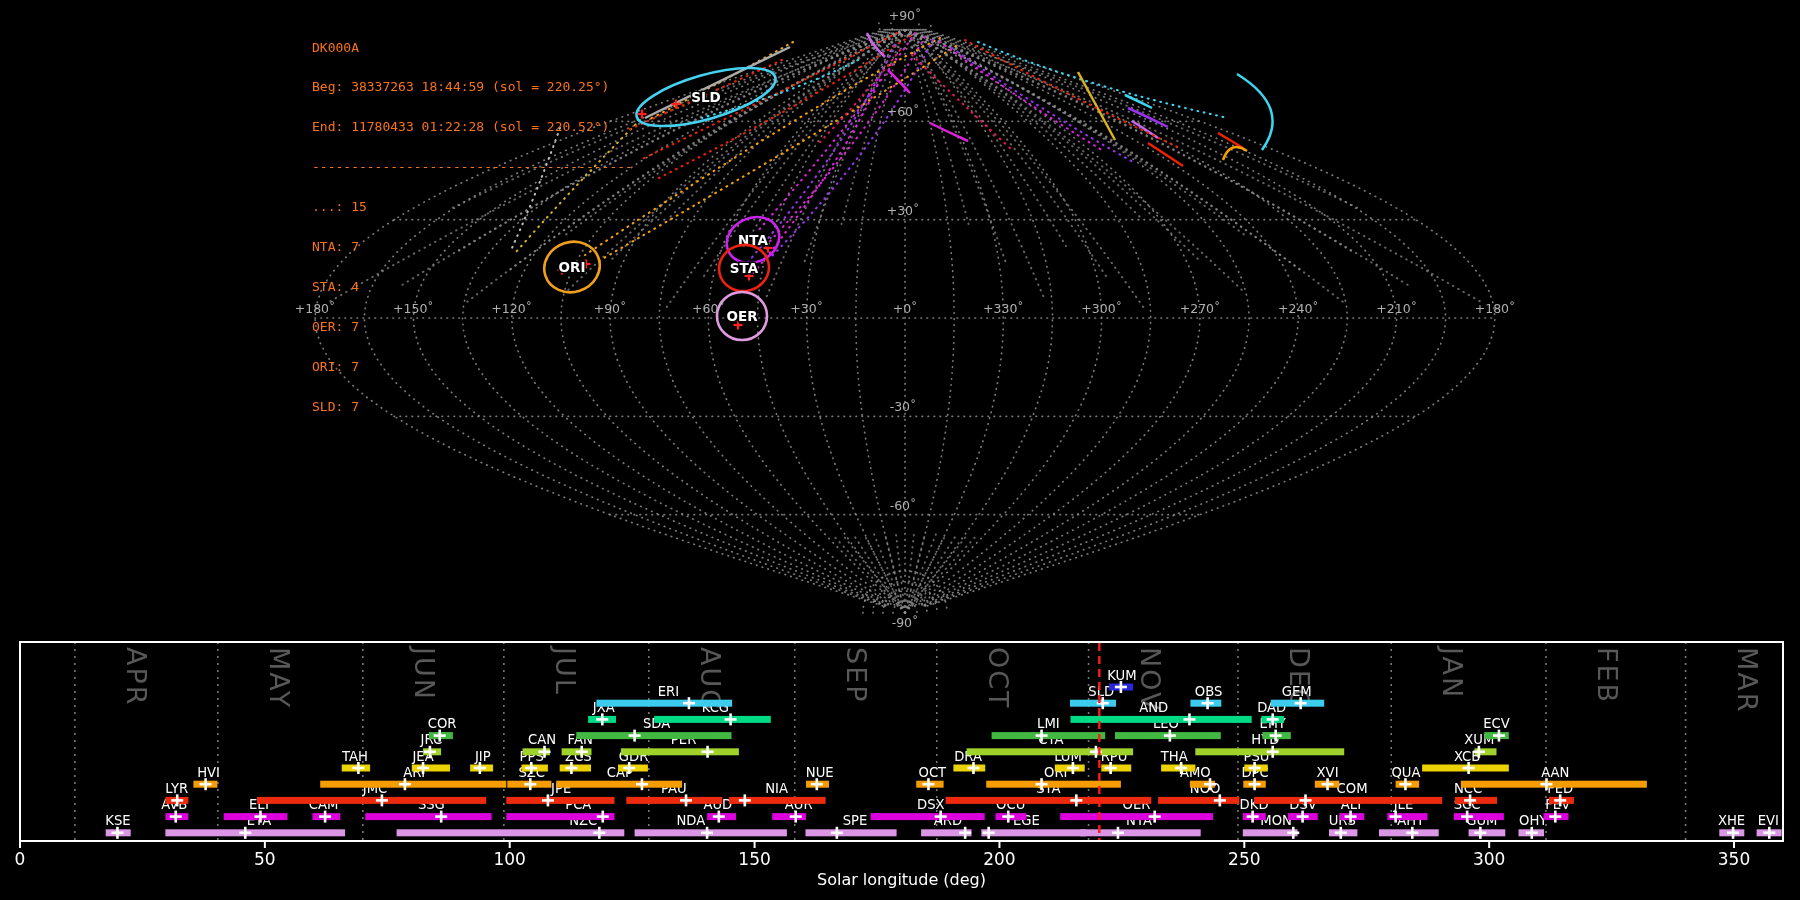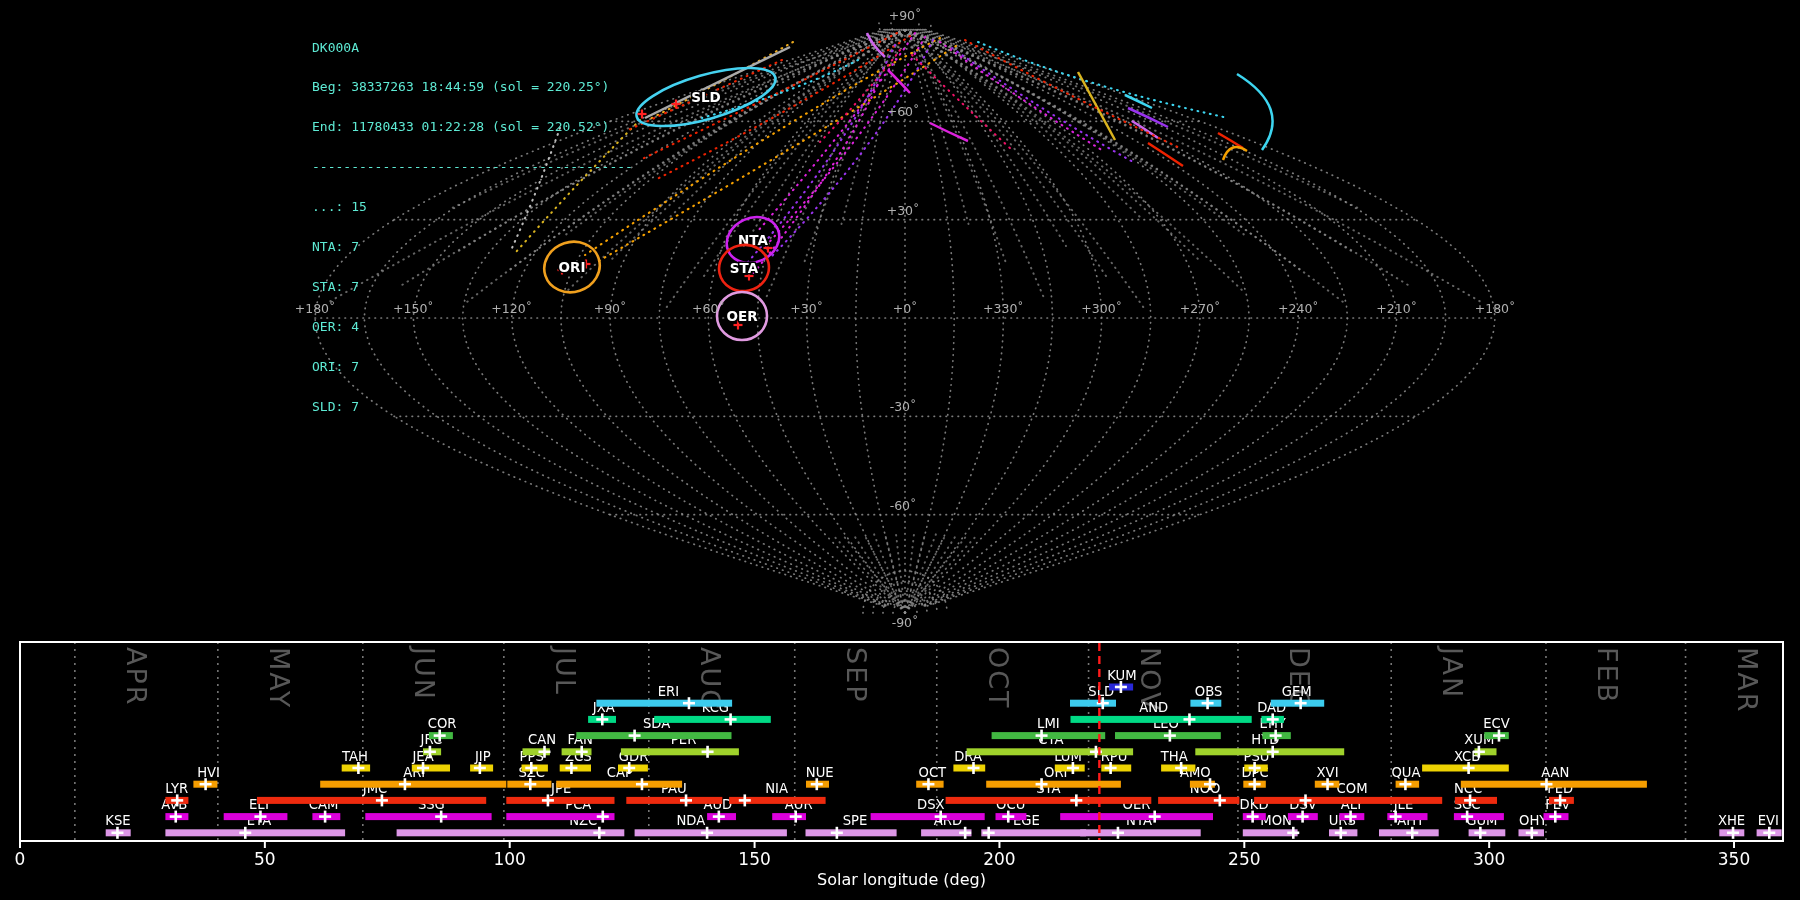--- a/index.html
+++ b/index.html
@@ -1,34 +1,34 @@
 <!DOCTYPE html>
 <html><head>
 <meta charset="utf-8">
 <style>
   html,body{margin:0;padding:0;background:#000;}
   body{width:1800px;height:900px;position:relative;overflow:hidden;
        font-family:"DejaVu Sans",sans-serif;}
-  .legend{position:absolute;left:312px;top:14px;color:#5eead4;
+  .legend{position:absolute;left:312px;top:14px;color:#f97316;
           font-family:"DejaVu Sans Mono",monospace;font-size:13px;
           line-height:13.3px;white-space:pre;z-index:5;}
   svg{position:absolute;left:0;top:0;}
 </style>
 </head>
 <body>
 
 <div class="legend">
   <div>DK000A</div>
   <div>Beg: 38337263 18:44:59 (sol = 220.25°)</div>
   <div>End: 11780433 01:22:28 (sol = 220.52°)</div>
   <div>-----------------------------------------</div>
   <div>...: 15</div>
   <div>NTA: 7</div>
-  <div>STA: 7</div>
-  <div>OER: 4</div>
+  <div>STA: 4</div>
+  <div>OER: 7</div>
   <div>ORI: 7</div>
   <div>SLD: 7</div>
 </div>
 
 <svg id="plot" width="1800" height="900" viewBox="0 0 1800 900">
     <g>
       <path fill="none" stroke="#8f8f8f" stroke-width="1.7" stroke-dasharray="0.5 5.5" stroke-linecap="round" opacity="0.85" d="M925.6 29.6L966.7 42.7L1007.5 55.8L1047.7 68.9L1087.3 82.0L1126.0 95.1L1163.6 108.2L1200.0 121.3L1234.9 134.4L1268.2 147.6L1299.8 160.7L1329.4 173.8L1357.0 186.9L1382.3 200.0L1405.3 213.1L1425.9 226.2L1444.0 239.3L1459.4 252.4L1472.1 265.6L1482.1 278.7L1489.3 291.8L1493.6 304.9L1495.0 318.0L1493.6 331.1L1489.3 344.2L1482.1 357.3L1472.1 370.4L1459.4 383.6L1444.0 396.7L1425.9 409.8L1405.3 422.9L1382.3 436.0L1357.0 449.1L1329.4 462.2L1299.8 475.3L1268.2 488.4L1234.9 501.6L1200.0 514.7L1163.6 527.8L1126.0 540.9L1087.3 554.0L1047.7 567.1L1007.5 580.2L966.7 593.3L925.6 606.4"></path>
       <path fill="none" stroke="#8f8f8f" stroke-width="1.7" stroke-dasharray="0.5 5.5" stroke-linecap="round" opacity="0.85" d="M923.9 29.6L961.5 42.7L998.9 55.8L1035.8 68.9L1072.1 82.0L1107.6 95.1L1142.1 108.2L1175.4 121.3L1207.4 134.4L1238.0 147.6L1266.9 160.7L1294.0 173.8L1319.3 186.9L1342.5 200.0L1363.7 213.1L1382.5 226.2L1399.1 239.3L1413.2 252.4L1424.9 265.6L1434.0 278.7L1440.6 291.8L1444.5 304.9L1445.8 318.0L1444.5 331.1L1440.6 344.2L1434.0 357.3L1424.9 370.4L1413.2 383.6L1399.1 396.7L1382.5 409.8L1363.7 422.9L1342.5 436.0L1319.3 449.1L1294.0 462.2L1266.9 475.3L1238.0 488.4L1207.4 501.6L1175.4 514.7L1142.1 527.8L1107.6 540.9L1072.1 554.0L1035.8 567.1L998.9 580.2L961.5 593.3L923.9 606.4"></path>
       <path fill="none" stroke="#8f8f8f" stroke-width="1.7" stroke-dasharray="0.5 5.5" stroke-linecap="round" opacity="0.85" d="M922.2 29.6L956.4 42.7L990.4 55.8L1023.9 68.9L1056.9 82.0L1089.2 95.1L1120.5 108.2L1150.8 121.3L1179.9 134.4L1207.7 147.6L1234.0 160.7L1258.7 173.8L1281.6 186.9L1302.8 200.0L1322.0 213.1L1339.1 226.2L1354.2 239.3L1367.0 252.4L1377.6 265.6L1385.9 278.7L1391.9 291.8L1395.5 304.9L1396.7 318.0L1395.5 331.1L1391.9 344.2L1385.9 357.3L1377.6 370.4L1367.0 383.6L1354.2 396.7L1339.1 409.8L1322.0 422.9L1302.8 436.0L1281.6 449.1L1258.7 462.2L1234.0 475.3L1207.7 488.4L1179.9 501.6L1150.8 514.7L1120.5 527.8L1089.2 540.9L1056.9 554.0L1023.9 567.1L990.4 580.2L956.4 593.3L922.2 606.4"></path>
       <path fill="none" stroke="#8f8f8f" stroke-width="1.7" stroke-dasharray="0.5 5.5" stroke-linecap="round" opacity="0.85" d="M920.4 29.6L951.3 42.7L981.8 55.8L1012.1 68.9L1041.7 82.0L1070.8 95.1L1099.0 108.2L1126.3 121.3L1152.4 134.4L1177.4 147.6L1201.1 160.7L1223.3 173.8L1244.0 186.9L1263.0 200.0L1280.3 213.1L1295.7 226.2L1309.2 239.3L1320.8 252.4L1330.4 265.6L1337.8 278.7L1343.2 291.8L1346.4 304.9L1347.5 318.0L1346.4 331.1L1343.2 344.2L1337.8 357.3L1330.4 370.4L1320.8 383.6L1309.2 396.7L1295.7 409.8L1280.3 422.9L1263.0 436.0L1244.0 449.1L1223.3 462.2L1201.1 475.3L1177.4 488.4L1152.4 501.6L1126.3 514.7L1099.0 527.8L1070.8 540.9L1041.7 554.0L1012.1 567.1L981.8 580.2L951.3 593.3L920.4 606.4"></path>

